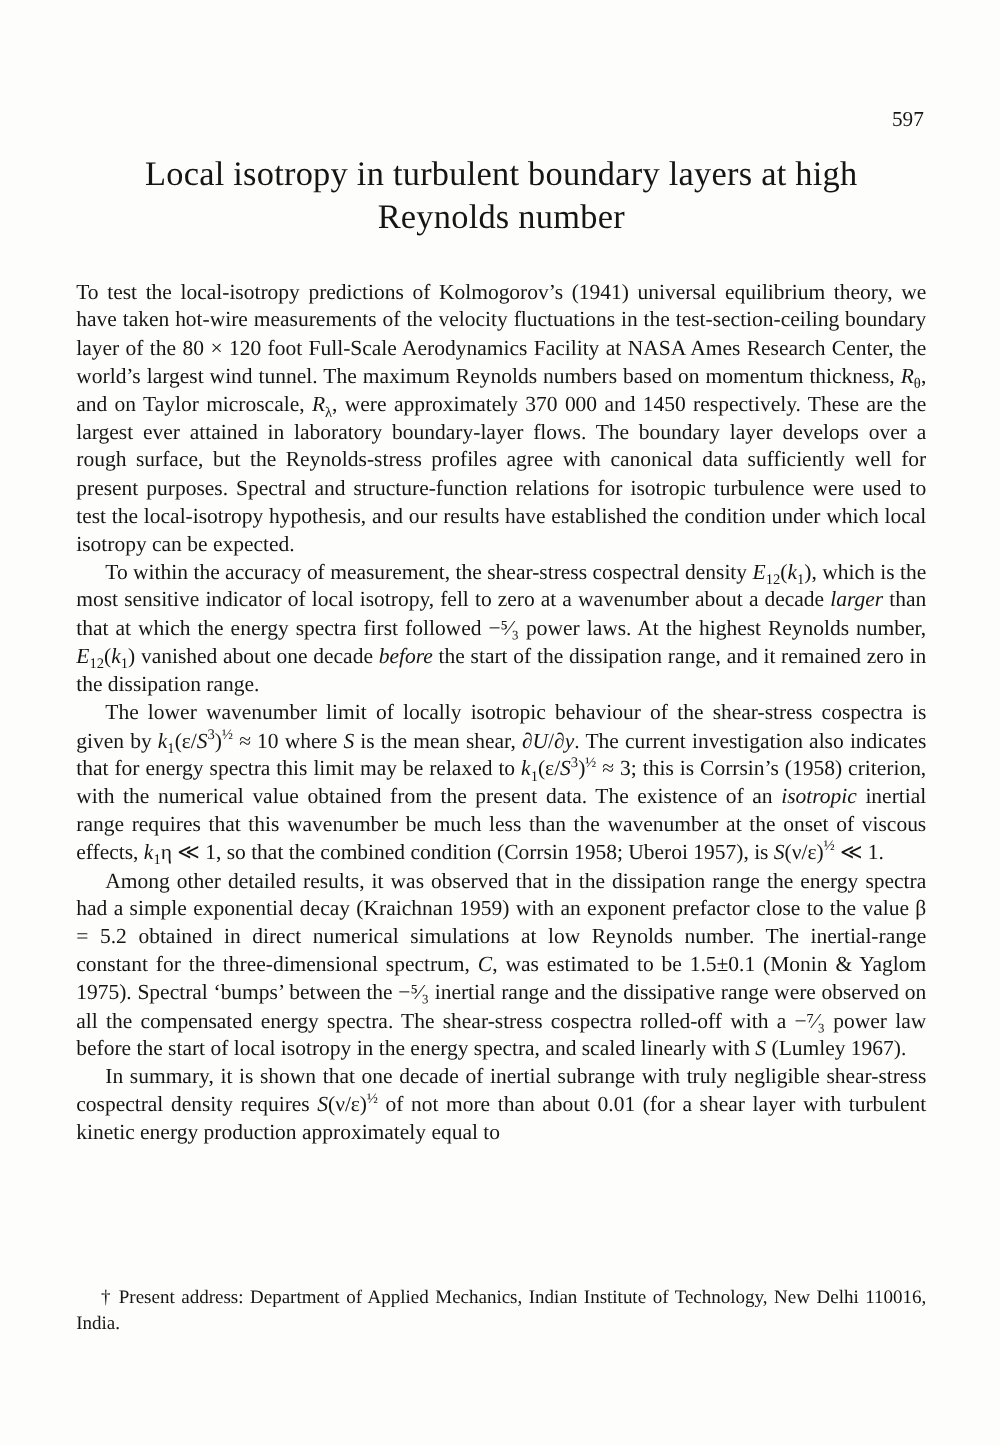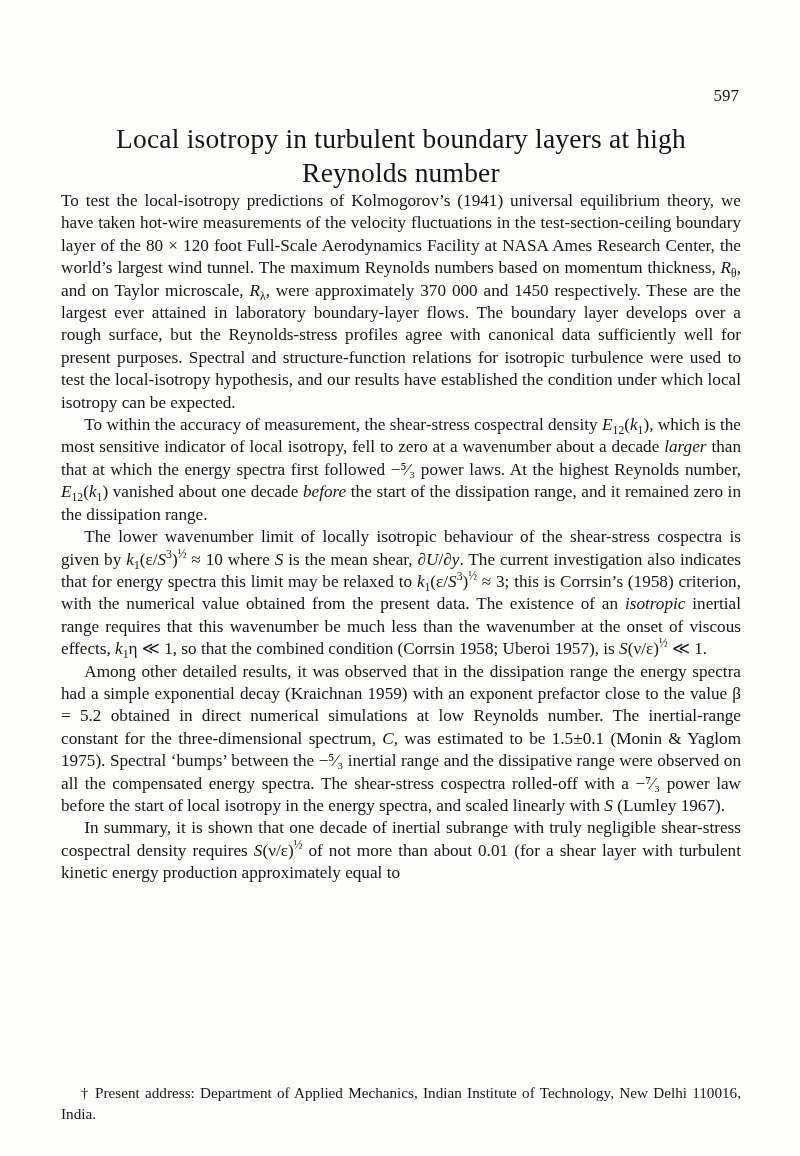--- a/index.html
+++ b/index.html
@@ -51,30 +51,31 @@
     text-align: center;
     font-size: 15px;
     line-height: 19.5px;
   }
   .received {
     margin-top: 31px;
     text-align: center;
     font-size: 15.5px;
   }
   .abstract {
+    margin-top: 33px;
     font-size: 17.2px;
     line-height: 22.4px;
     text-align: justify;
   }
   .abstract p { margin: 0; text-indent: 1.35em; }
   .abstract p:first-child { text-indent: 0; }
   sub, sup { font-size: 68%; line-height: 0; }
   .footnote {
     position: absolute;
-    left: 61px; top: 1083px;
+    left: 61px; top: 1028px;
     width: 680px;
     font-size: 15.2px;
     line-height: 20.5px;
     text-align: justify;
     text-indent: 1.3em;
   }
 </style>
 </head>
 <body>
 

